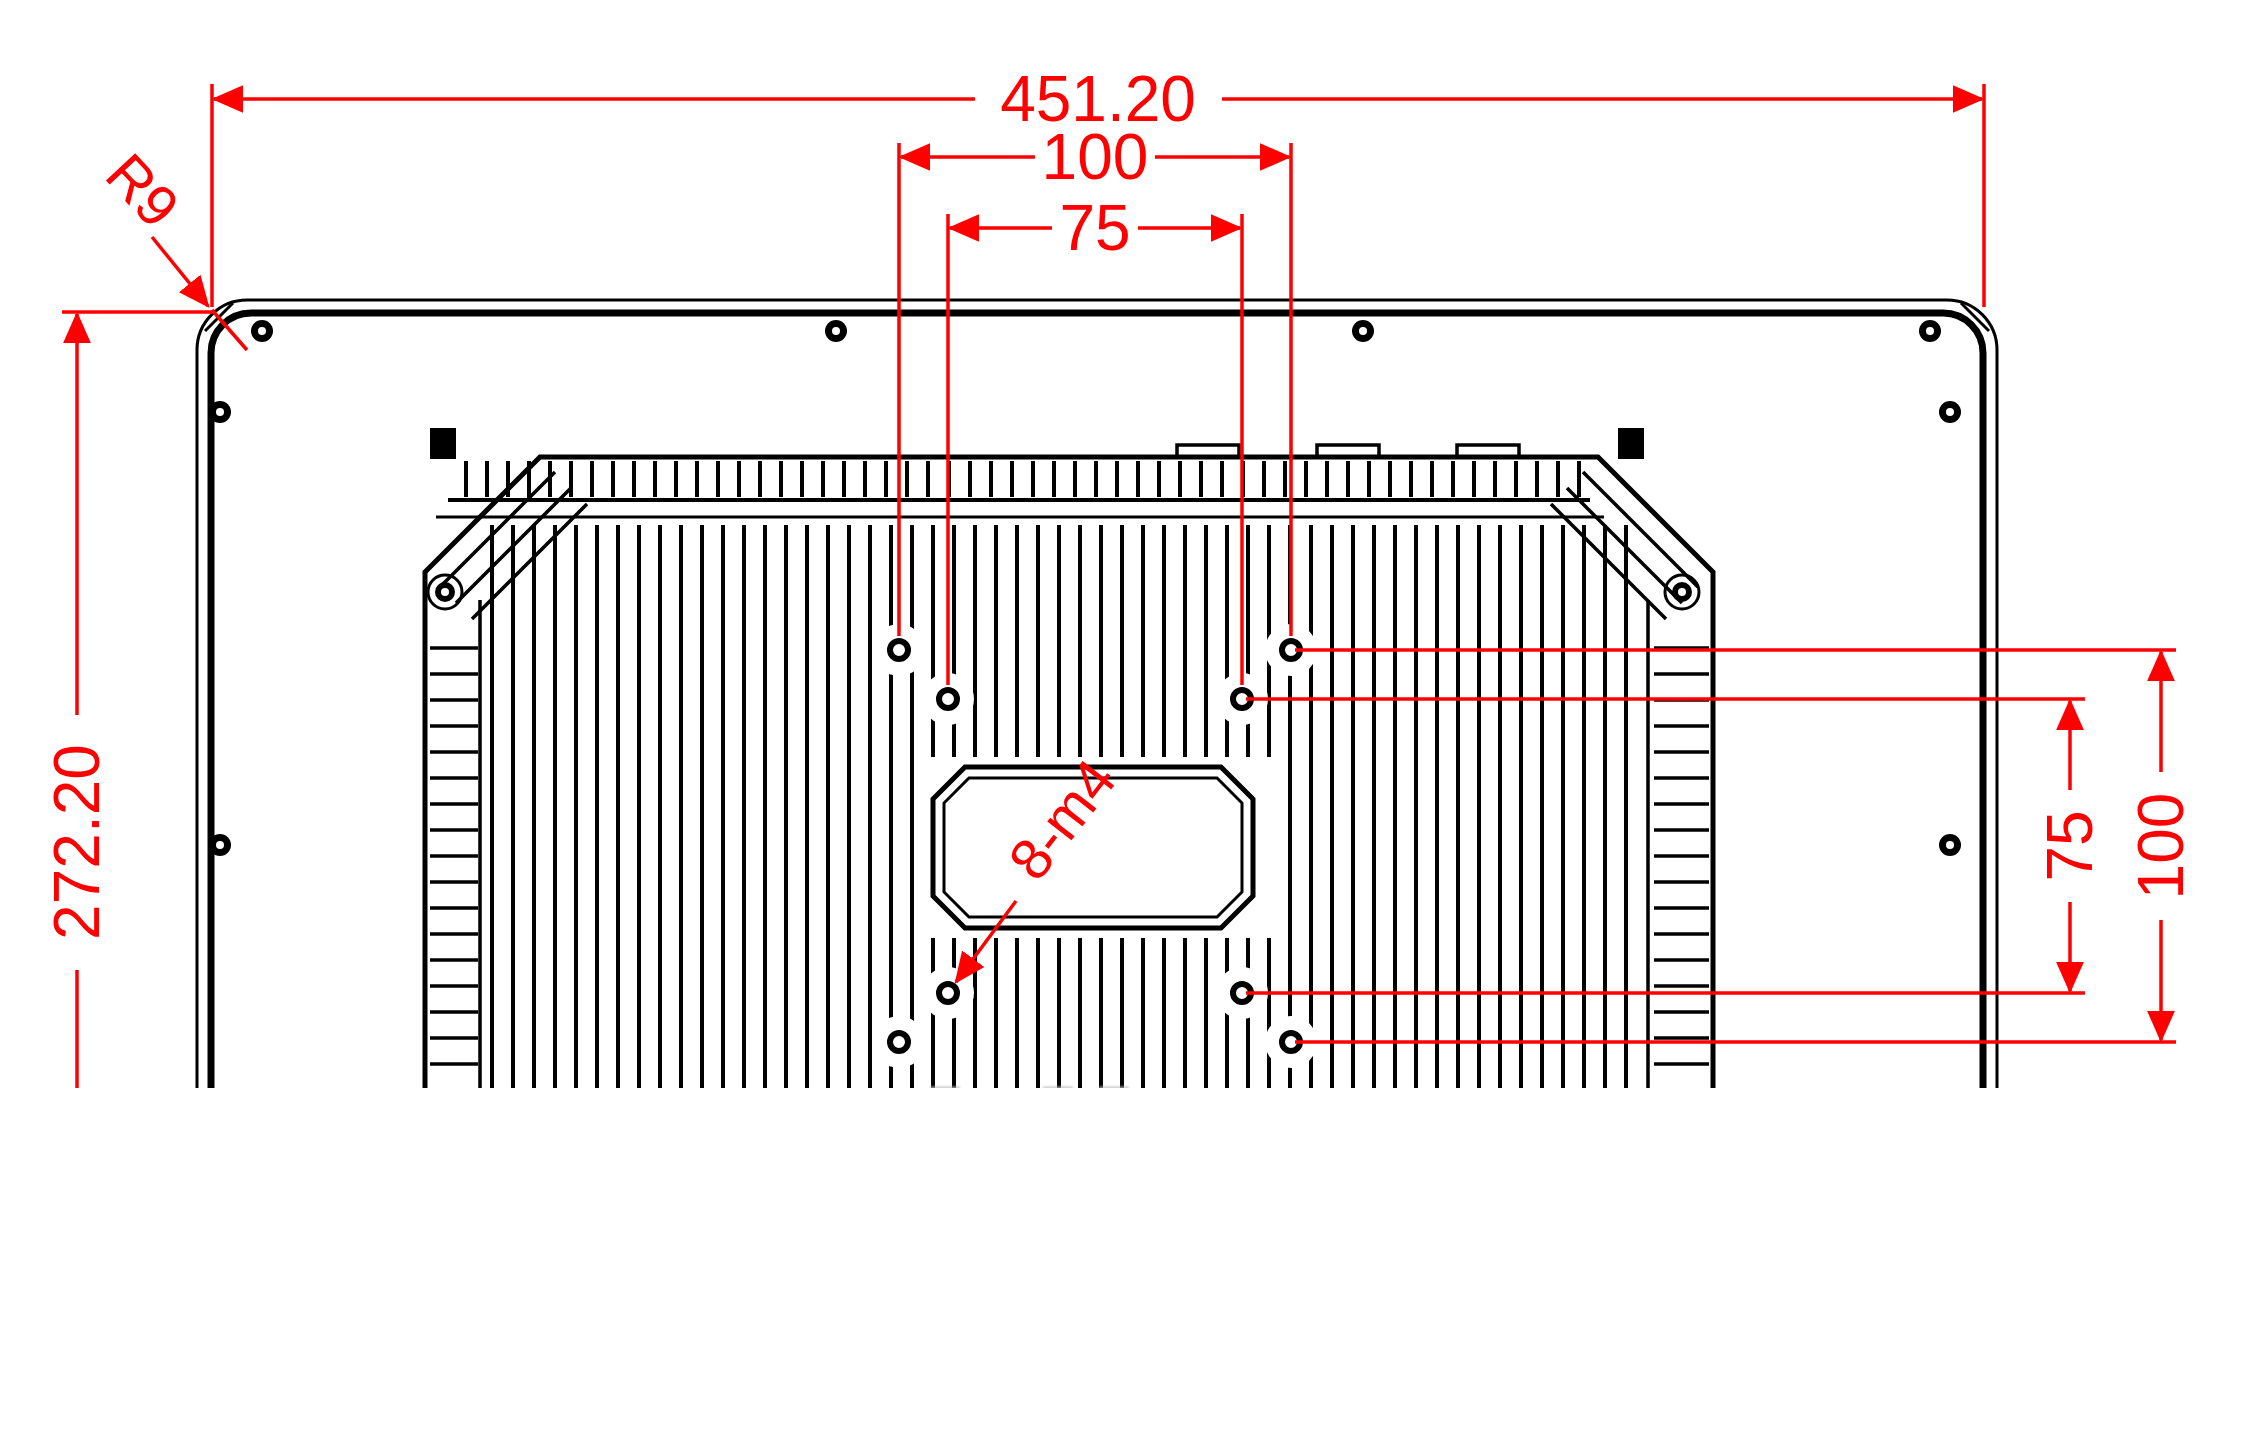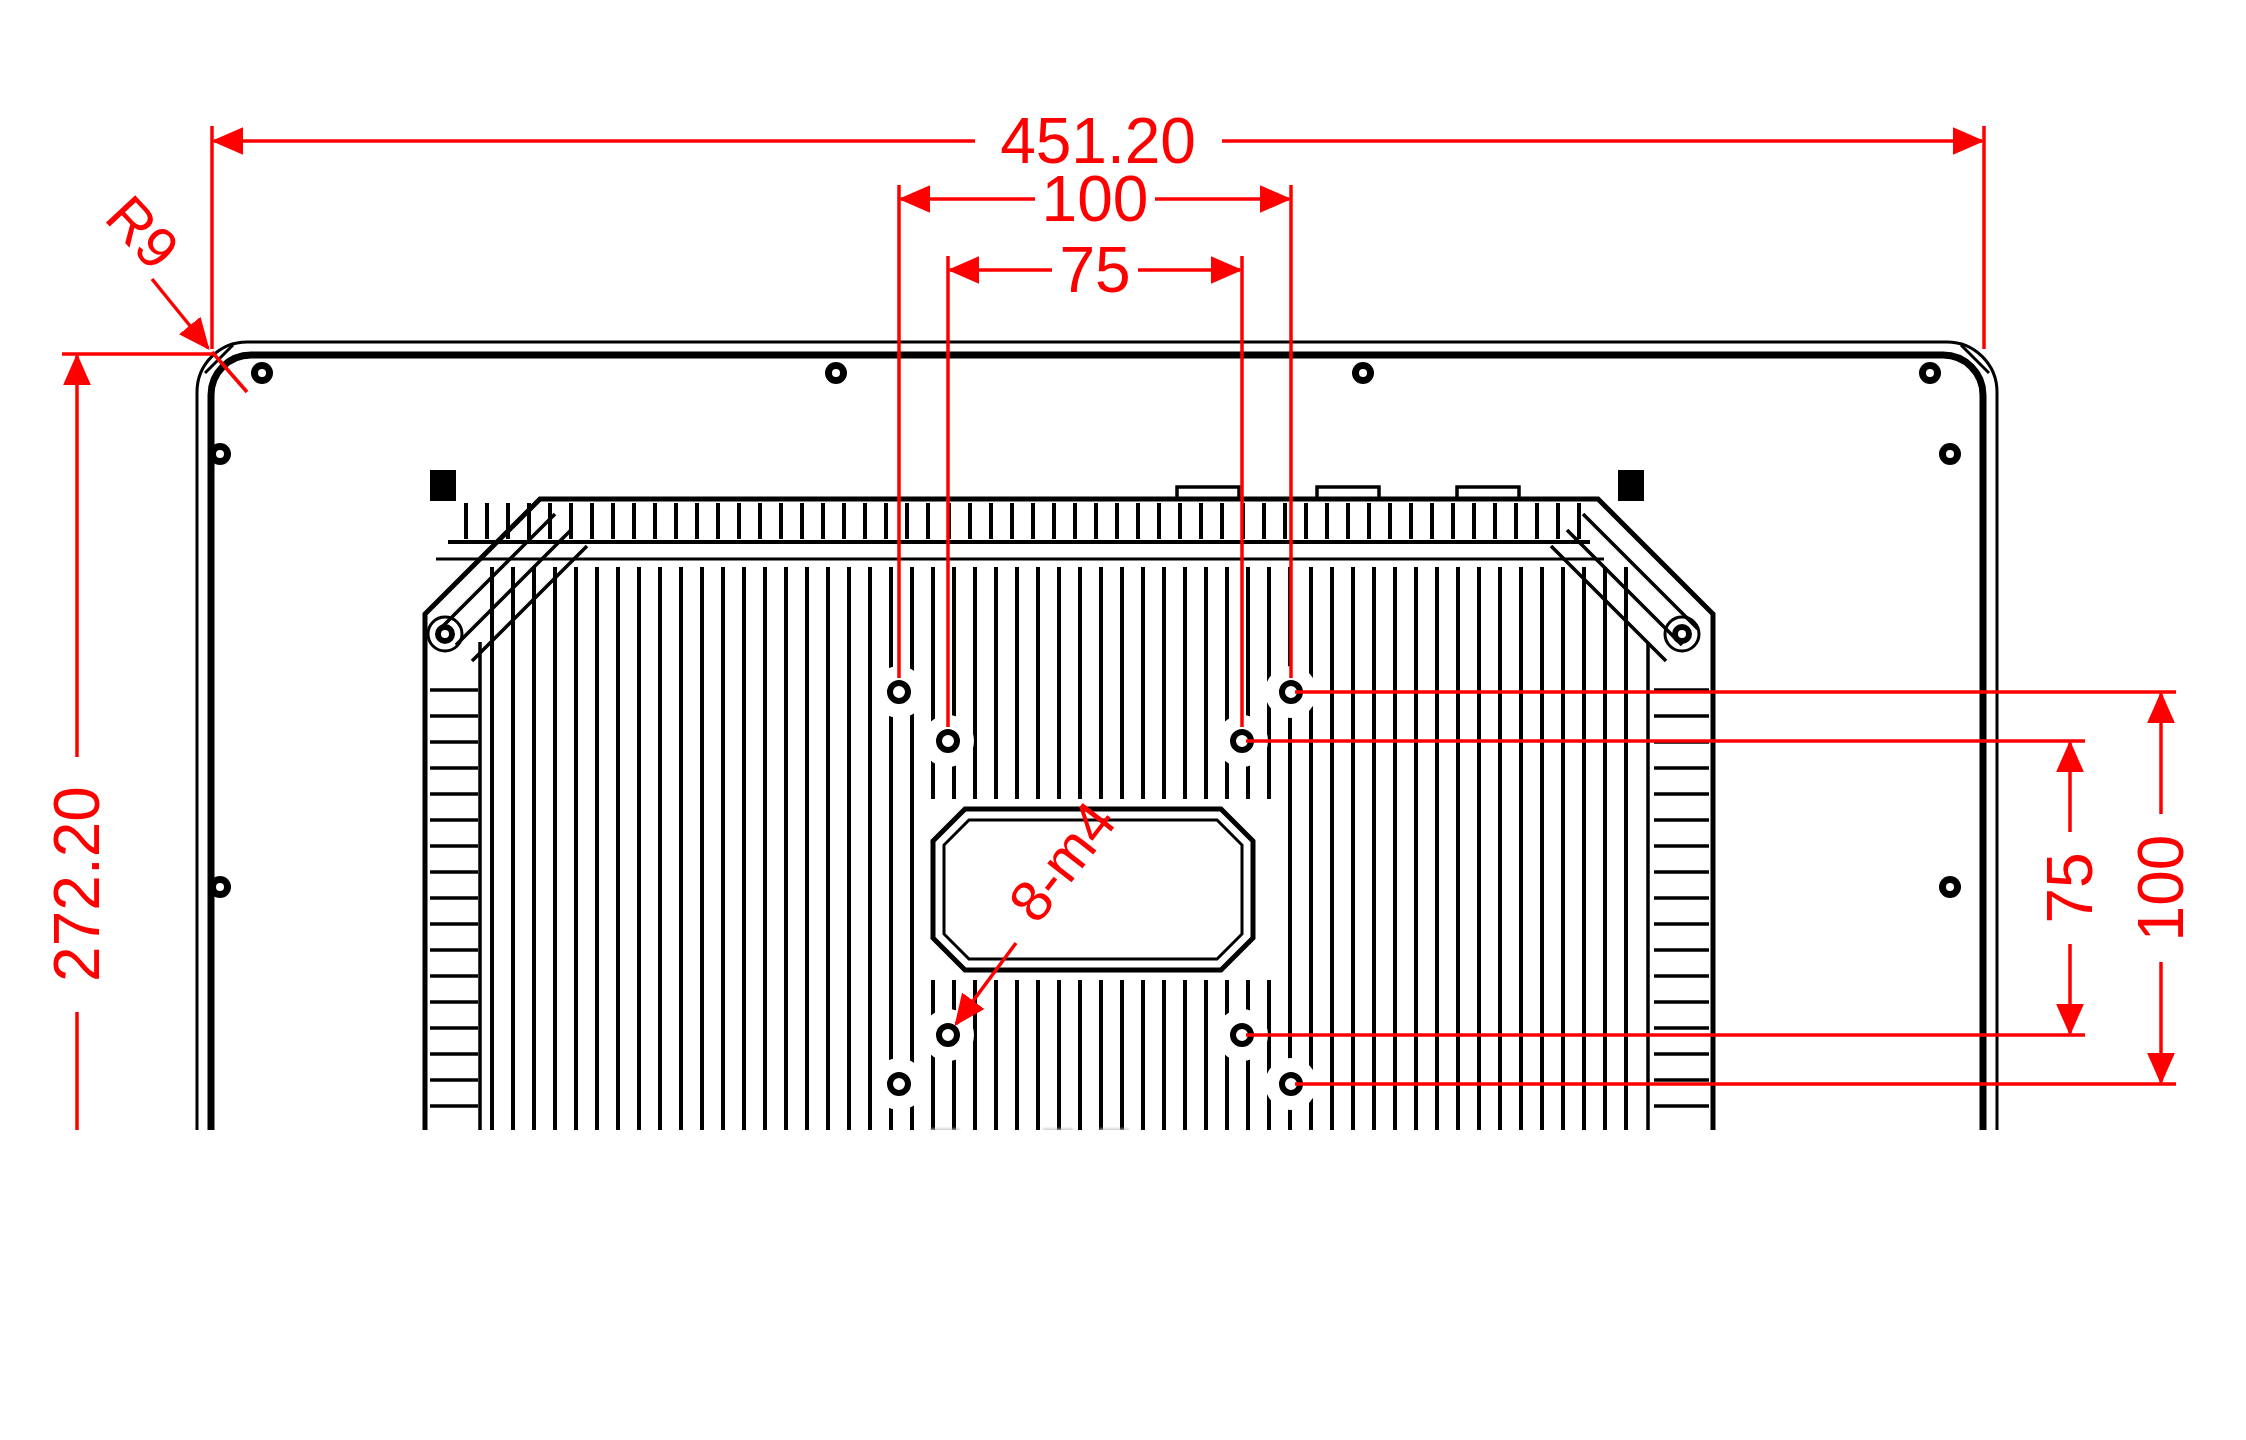--- a/index.html
+++ b/index.html
@@ -2,21 +2,20 @@
 <html><head>
 <meta charset="utf-8">
 <style>
   html,body{margin:0;padding:0;background:#ffffff;}
   #stage{
     position:relative;
     width:2246px;height:1088px;
     background:#ffffff;
     font-family:"Liberation Sans", sans-serif;
     overflow:hidden;
-    margin-top:42px;
   }
   svg{position:absolute;left:0;top:0;}
   .dimtext{
     fill:#ff0000;
     font-family:"Liberation Sans", sans-serif;
     font-size:64px;
   }
   .smalldim{font-size:58px;}
   #watermark{
     position:absolute;

